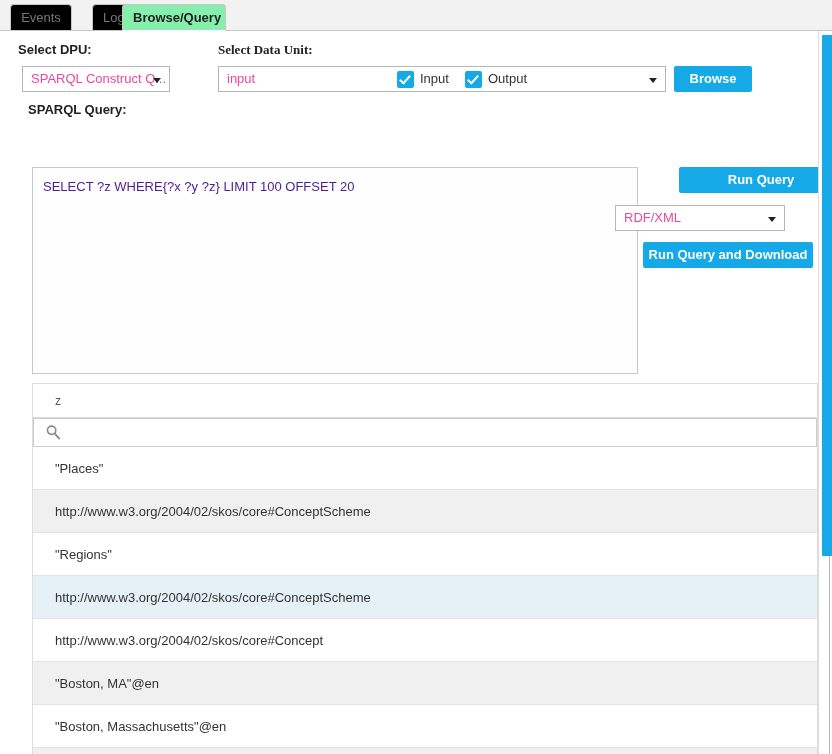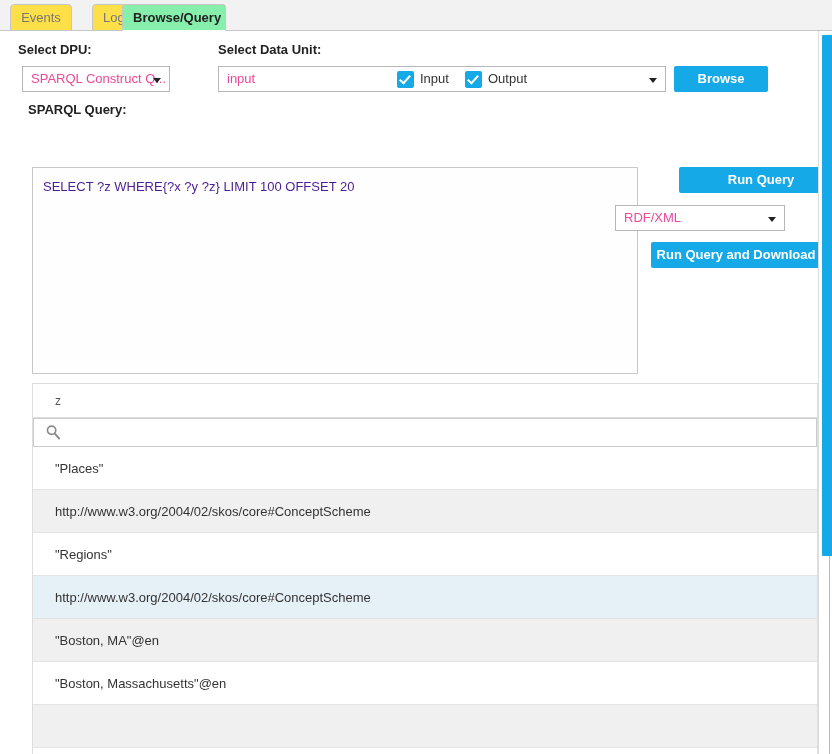--- a/index.html
+++ b/index.html
@@ -32,21 +32,21 @@
     left: 0; bottom: 0;
     width: 832px;
     height: 1px;
     background: #c6c6c6;
   }
   .tab {
     position: absolute;
     top: 4px;
     height: 27px;
     box-sizing: border-box;
-    background: #fde047;
+    background: #000000;
     border: 1px solid #c6c6c6;
     border-radius: 4px 4px 0 0;
     color: #777777;
     font-size: 13px;
     line-height: 25px;
     text-align: center;
     padding: 0 10px;
     white-space: nowrap;
     cursor: default;
   }
@@ -71,21 +71,21 @@
   }
 
   .lbl {
     position: absolute;
     font-weight: bold;
     font-size: 13px;
     color: #222222;
     white-space: nowrap;
   }
   #lbl-dpu  { left: 18px; top: 11px; }
-  #lbl-unit { left: 218px; top: 11px; }
+  #lbl-unit { left: 218px; top: 11px; font-family: Liberation Serif, serif; }
   #lbl-query{ left: 28px; top: 71px; }
 
   
   .sel {
     position: absolute;
     box-sizing: border-box;
     background: #ffffff;
     border: 1px solid #b6b6b6;
     height: 26px;
     font-size: 13px;
@@ -153,23 +153,23 @@
     font-weight: bold;
     text-align: center;
     line-height: 26px;
     height: 26px;
     border: none;
     border-radius: 2px;
     white-space: nowrap;
     cursor: pointer;
     padding: 0;
   }
-  #btn-browse  { left: 674px; top: 35px; width: 94px; }
+  #btn-browse  { left: 674px; top: 35px; width: 78px; }
   #btn-run     { left: 679px; top: 136px; width: 164px; }
-  #btn-rundl   { left: 643px; top: 211px; width: 170px; margin-left: 8px; }
+  #btn-rundl   { left: 643px; top: 211px; width: 170px; }
 
   
   #query-area {
     position: absolute;
     left: 32px; top: 136px;
     width: 606px; height: 207px;
     box-sizing: border-box;
     background: #fefefe;
     border: 1px solid #c8c8c8;
     font-family: "Liberation Sans", sans-serif;
@@ -326,20 +326,21 @@
         <line x1="10.2" y1="10" x2="15" y2="15.4" stroke="#8a8a8a" stroke-width="2" stroke-linecap="round"></line>
       </svg>
       <input type="text" placeholder="" style="">
     </div>
 
     <div id="rows-container">
         <div class="row odd"><span>"Places"</span></div>
         <div class="row even"><span>http://www.w3.org/2004/02/skos/core#ConceptScheme</span></div>
         <div class="row odd"><span>"Regions"</span></div>
         <div class="row selected"><span>http://www.w3.org/2004/02/skos/core#ConceptScheme</span></div>
+        <div class="row odd"><span>http://www.w3.org/2004/02/skos/core#Concept</span></div>
         <div class="row even"><span>"Boston, MA"@en</span></div>
         <div class="row odd"><span>"Boston, Massachusetts"@en</span></div>
         <div class="row even"></div>
       </div>
   </div>
 </div>
 
 <div class="scrollbar">
   <div class="thumb"></div>
   <div class="track-bottom"></div>

